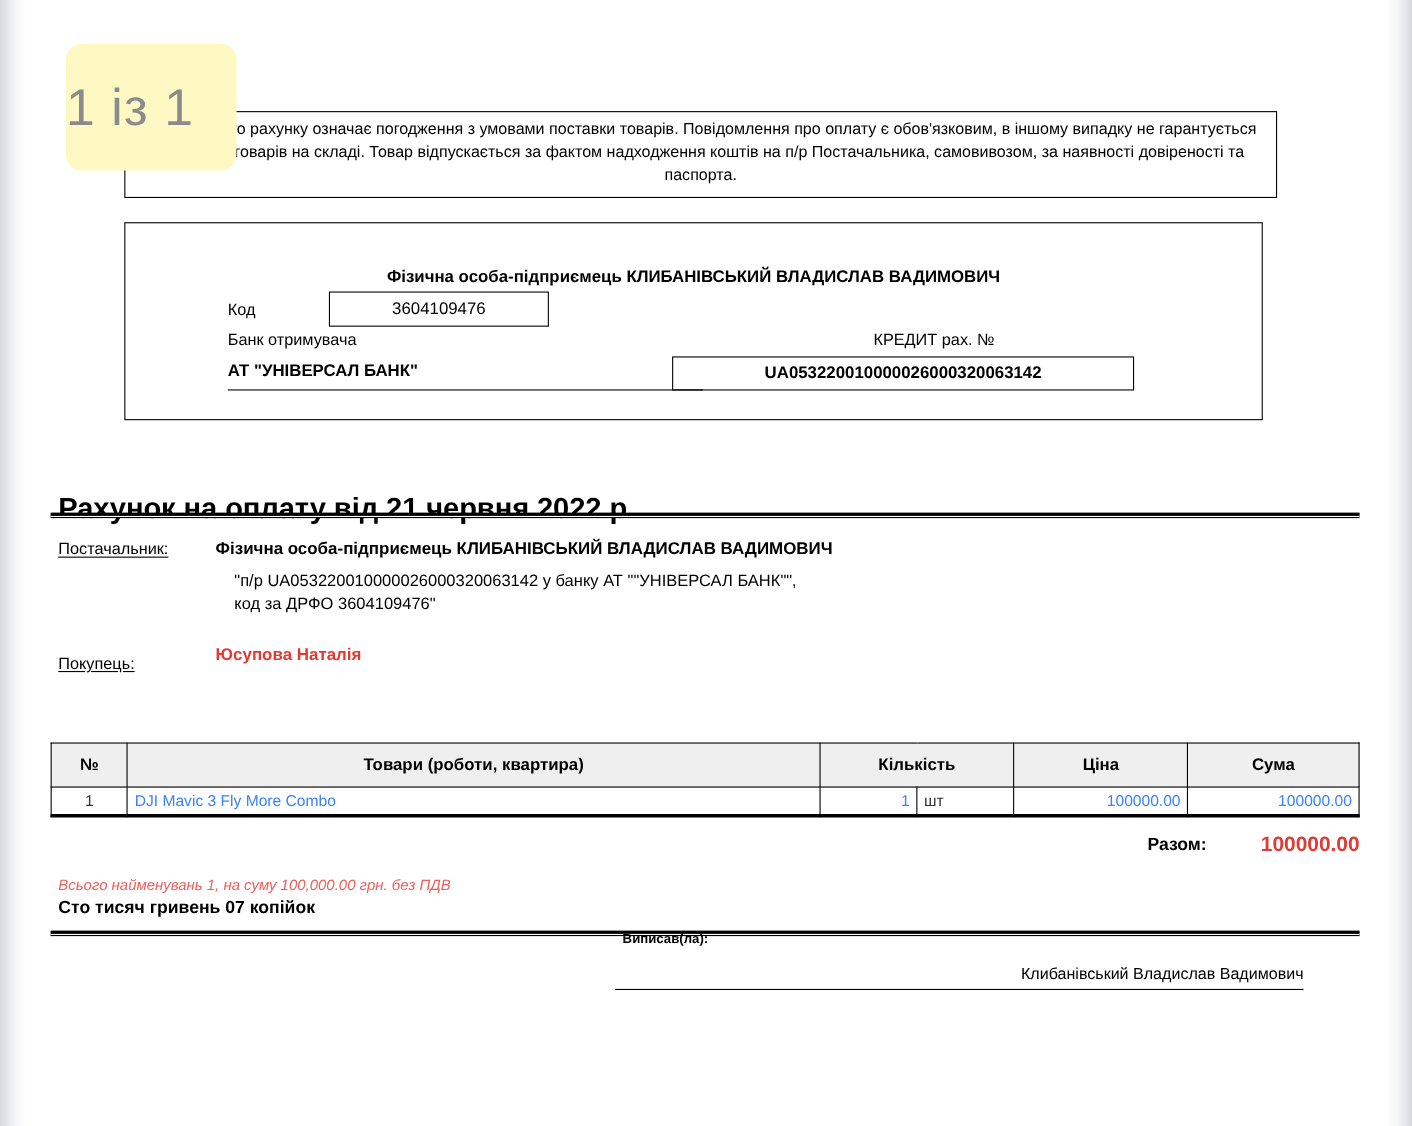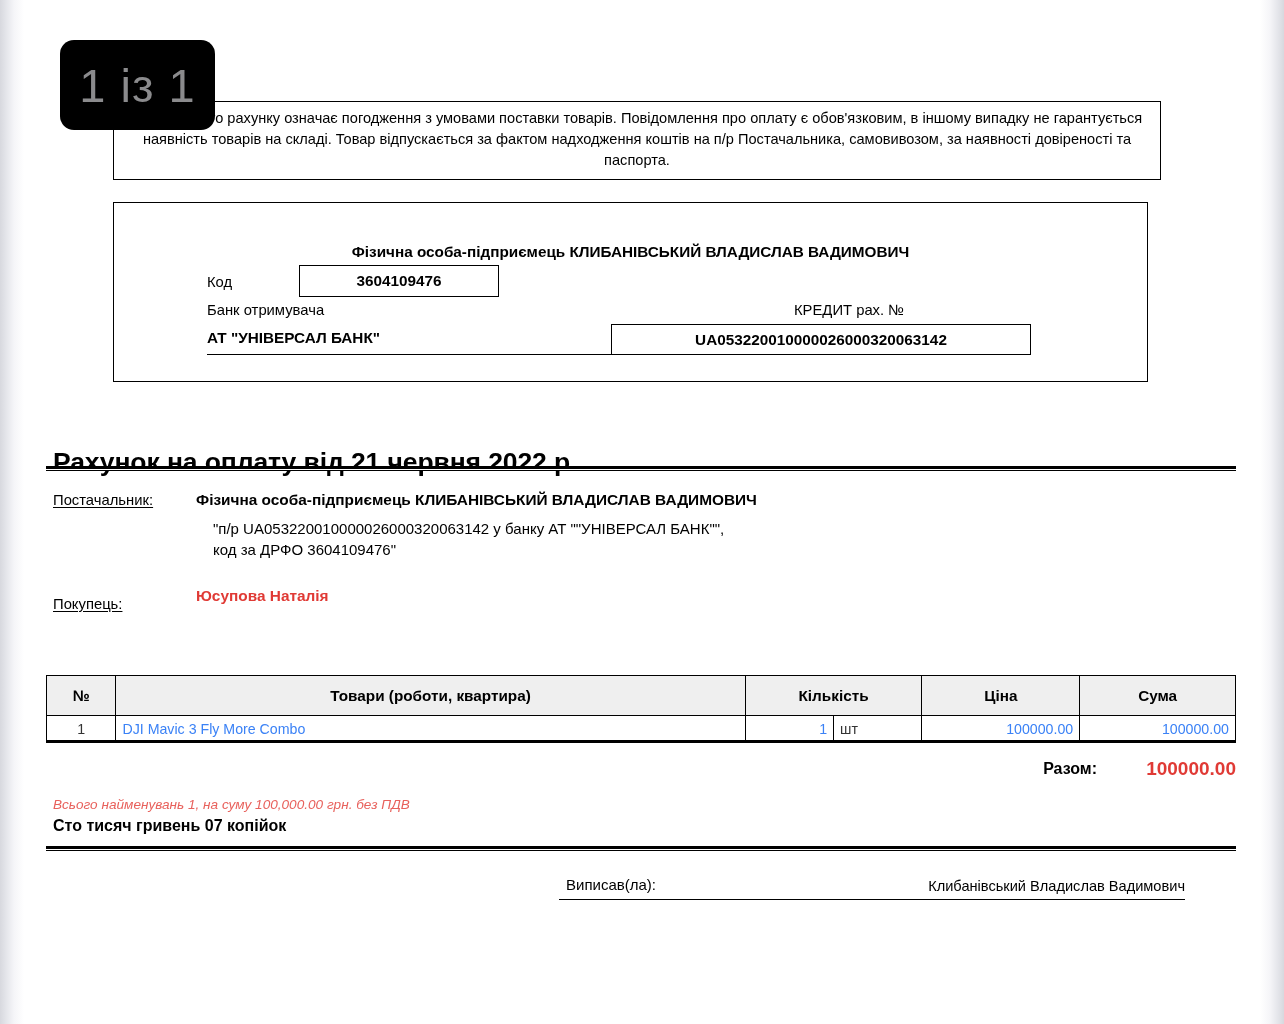--- a/index.html
+++ b/index.html
@@ -42,26 +42,25 @@
     width: 1284px;
     height: 1024px;
   }
 
   
   .page-badge {
     position: absolute;
     left: 60px;
     top: 40px;
     width: 155px;
-    height: 90px;
-    background: #000000;
+    height: 115px;
+    background: #fef9c3;
     border-radius: 14px;
     display: flex;
     align-items: center;
-    justify-content: center;
     z-index: 30;
   }
   .page-badge-label {
     font-size: 47px;
     font-weight: 400;
     color: #8b8b8d;
     letter-spacing: 1px;
     line-height: 1;
   }
 
@@ -116,21 +115,21 @@
     left: 185px;
     top: 62px;
     width: 200px;
     height: 32px;
     border: 1.6px solid #000;
     box-sizing: border-box;
     display: flex;
     align-items: center;
     justify-content: center;
     font-size: 15.3px;
-    font-weight: bold;
+    font-weight: normal;
   }
   .bank-recv-label {
     position: absolute;
     left: 93px;
     top: 99px;
     font-size: 14.8px;
   }
   .bank-credit-label {
     position: absolute;
     left: 680px;
@@ -328,23 +327,23 @@
     position: absolute;
     left: 0;
     top: 4px;
     width: 100%;
     height: 1.2px;
     background: #000;
   }
   .signature-label {
     position: absolute;
     left: 566px;
-    top: 876px;
-    font-size: 15px;
-    font-weight: normal;
+    top: 846px;
+    font-size: 12px;
+    font-weight: bold;
   }
   .signature-name {
     position: absolute;
     right: 99px;
     top: 878px;
     font-size: 14.6px;
   }
   .signature-rule {
     position: absolute;
     left: 559px;

